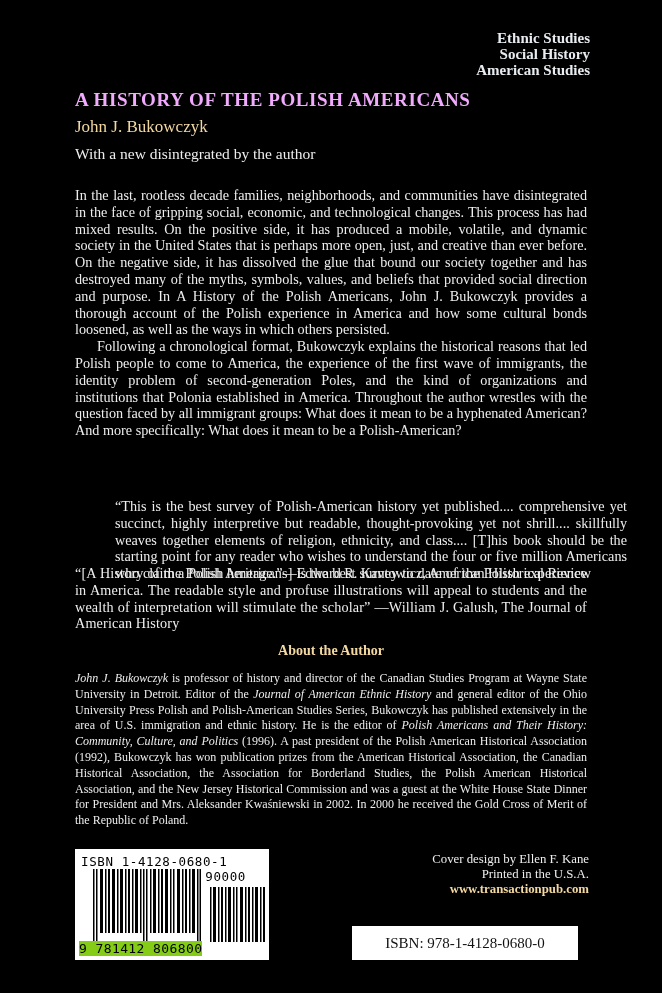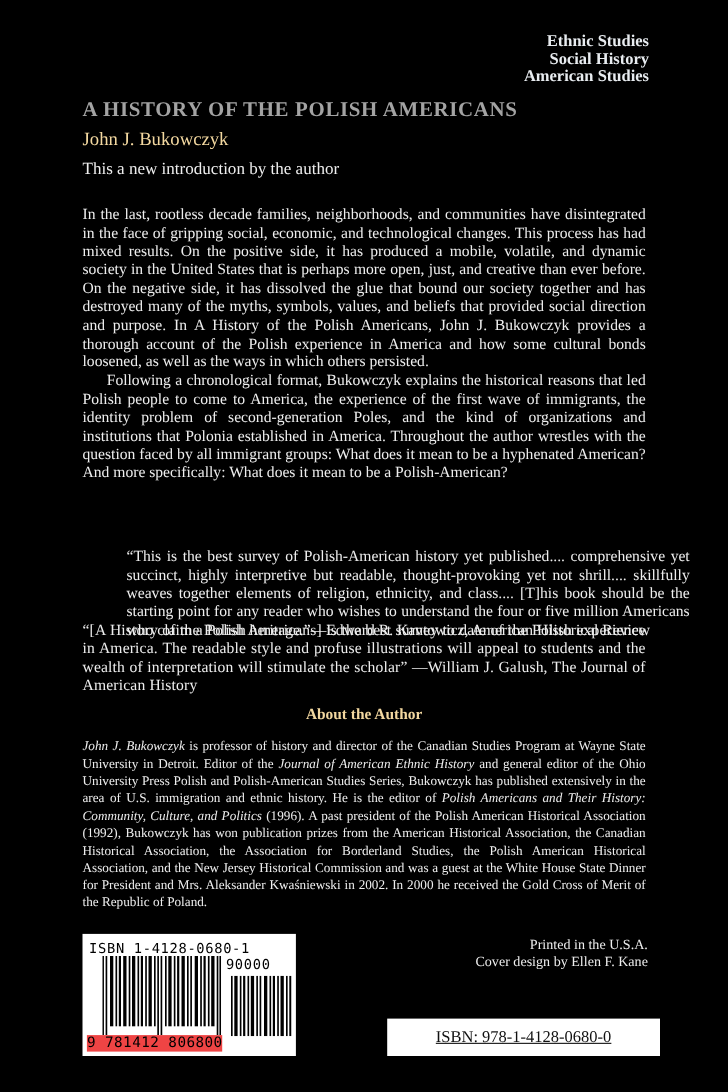--- a/index.html
+++ b/index.html
@@ -25,21 +25,21 @@
       line-height: 16px;
       color: #e8ecf0;
     }
     .title {
       position: absolute;
       left: 75px;
       top: 89px;
       font-size: 19px;
       font-weight: bold;
       letter-spacing: 0.6px;
-      color: #a3a3a3;
+      color: #f0abfc;
       white-space: nowrap;
     }
     .author {
       position: absolute;
       left: 75px;
       top: 117px;
       font-size: 17px;
       color: #f3d8a0;
     }
     .subtitle {
@@ -127,61 +127,60 @@
       top: 38px;
       width: 55px;
       height: 55px;
     }
     .bc-digits {
       position: absolute;
       left: 4px;
       bottom: 4px;
       font-size: 13px;
       letter-spacing: 0.4px;
-      background: #ef4444;
+      background: #84cc16;
     }
     .imprint {
       position: absolute;
       right: 73px;
       top: 852px;
       text-align: right;
       font-size: 12.8px;
       line-height: 15.2px;
       color: #eeeeee;
     }
     .imprint .url {
       font-weight: bold;
       color: #f3d8a0;
     }
     .isbn-box {
       position: absolute;
       left: 352px;
       top: 926px;
-      width: 248px;
+      width: 226px;
       height: 34px;
       background: #ffffff;
       color: #111;
       font-size: 15px;
       text-align: center;
       line-height: 34px;
-      text-decoration: underline;
     }
   </style>
 </head>
 <body>
 
 <div class="series">
   <div>Ethnic Studies</div>
   <div>Social History</div>
   <div>American Studies</div>
 </div>
 
 <div class="title">A HISTORY OF THE POLISH AMERICANS</div>
 <div class="author">John J. Bukowczyk</div>
-<div class="subtitle">This a new introduction by the author</div>
+<div class="subtitle">With a new disintegrated by the author</div>
 
 <div class="body-block desc">
   <p>In the last, rootless decade families, neighborhoods, and communities have disintegrated in the face of gripping social, economic, and technological changes. This process has had mixed results. On the positive side, it has produced a mobile, volatile, and dynamic society in the United States that is perhaps more open, just, and creative than ever before. On the negative side, it has dissolved the glue that bound our society together and has destroyed many of the myths, symbols, values, and beliefs that provided social direction and purpose. In A History of the Polish Americans, John J. Bukowczyk provides a thorough account of the Polish experience in America and how some cultural bonds loosened, as well as the ways in which others persisted.</p>
   <p class="indent">Following a chronological format, Bukowczyk explains the historical reasons that led Polish people to come to America, the experience of the first wave of immigrants, the identity problem of second-generation Poles, and the kind of organizations and institutions that Polonia established in America. Throughout the author wrestles with the question faced by all immigrant groups: What does it mean to be a hyphenated American? And more specifically: What does it mean to be a Polish-American?</p>
 </div>
 
 <div class="body-block quote1">
   <p>“This is the best survey of Polish-American history yet published.... comprehensive yet succinct, highly interpretive but readable, thought-provoking yet not shrill.... skillfully weaves together elements of religion, ethnicity, and class.... [T]his book should be the starting point for any reader who wishes to understand the four or five million Americans who claim a Polish heritage.”—Edward R. Kantowicz, American Historical Review</p>
 </div>
 
@@ -247,17 +246,18 @@
         <rect x="42" y="0" width="1.5" height="55"></rect>
       <rect x="45" y="0" width="3" height="55"></rect>
         <rect x="50" y="0" width="1.5" height="55"></rect>
       <rect x="53" y="0" width="2" height="55"></rect>
     </g>
   </svg>
   <div class="bc-digits">9 781412 806800</div>
 </div>
 
 <div class="imprint">
+  <div>Cover design by Ellen F. Kane</div>
   <div>Printed in the U.S.A.</div>
-  <div>Cover design by Ellen F. Kane</div>
+  <div class="url">www.transactionpub.com</div>
 </div>
 
 <div class="isbn-box">ISBN: 978-1-4128-0680-0</div>
 
 </body></html>

